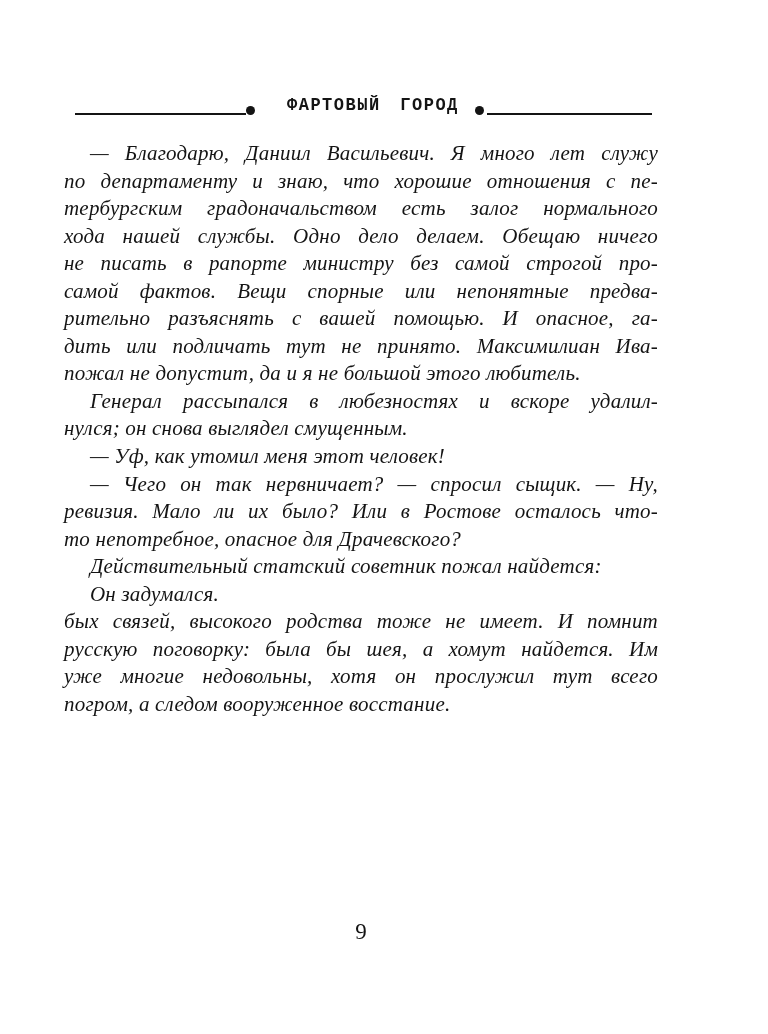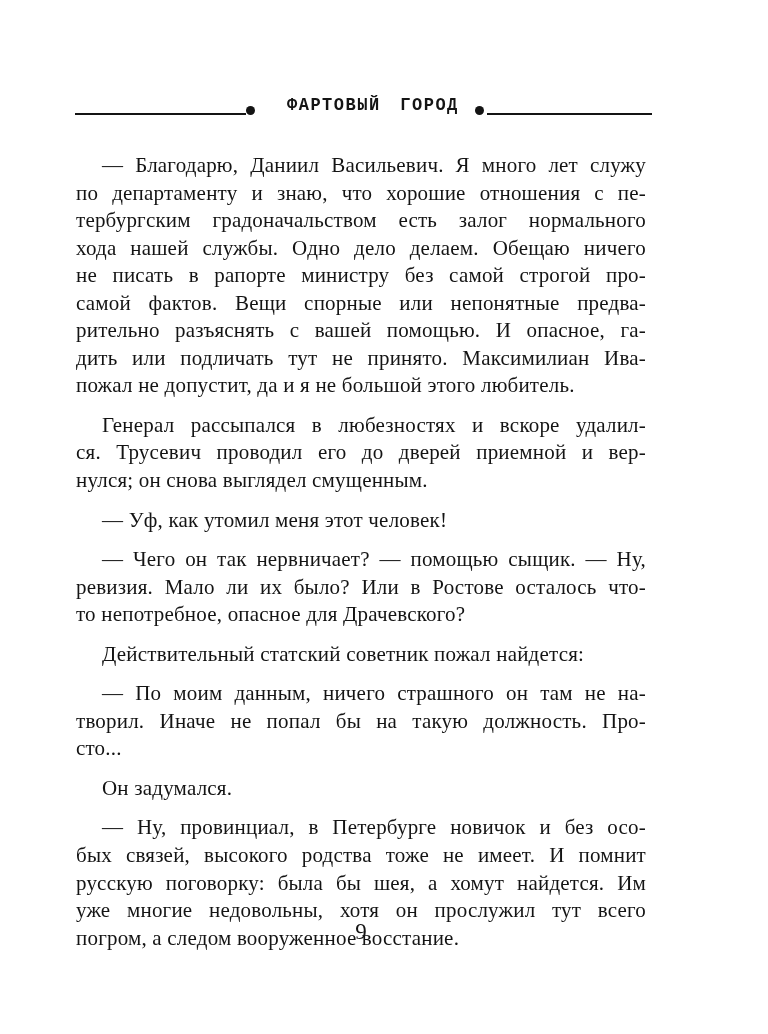--- a/index.html
+++ b/index.html
@@ -54,21 +54,21 @@
   .body-text {
     position: absolute;
     top: 140px;
     left: 64px;
     width: 594px;
     font-size: 21px;
     line-height: 27.55px;
     letter-spacing: 0.2px;
     color: #141414;
   }
-  .para { margin: 12px; }
+  .para { margin: 0; font-style: italic; }
   .line {
     text-align: justify;
     text-align-last: justify;
     white-space: normal;
   }
   .line.first { padding-left: 26px; }
   .line.last  { text-align-last: left; }
 
   
   .folio {
@@ -101,44 +101,37 @@
         <div class="line">тербургским градоначальством есть залог нормального</div>
         <div class="line">хода нашей службы. Одно дело делаем. Обещаю ничего</div>
         <div class="line">не писать в рапорте министру без самой строгой про-</div>
         <div class="line">самой фактов. Вещи спорные или непонятные предва-</div>
         <div class="line">рительно разъяснять с вашей помощью. И опасное, га-</div>
         <div class="line">дить или подличать тут не принято. Максимилиан Ива-</div>
         <div class="line last">пожал не допустит, да и я не большой этого любитель.</div>
       </div>
       <div class="para">
         <div class="line first">Генерал рассыпался в любезностях и вскоре удалил-</div>
-        <div class="line">ся. Трусевич проводил его до дверей приемной и вер-</div>
         <div class="line last">нулся; он снова выглядел смущенным.</div>
       </div>
       <div class="para">
         <div class="line first last">— Уф, как утомил меня этот человек!</div>
       </div>
       <div class="para">
-        <div class="line first">— Чего он так нервничает? — помощью сыщик. — Ну,</div>
+        <div class="line first">— Чего он так нервничает? — спросил сыщик. — Ну,</div>
         <div class="line">ревизия. Мало ли их было? Или в Ростове осталось что-</div>
         <div class="line last">то непотребное, опасное для Драчевского?</div>
       </div>
       <div class="para">
         <div class="line first last">Действительный статский советник пожал найдется:</div>
       </div>
       <div class="para">
-        <div class="line first">— По моим данным, ничего страшного он там не на-</div>
-        <div class="line">творил. Иначе не попал бы на такую должность. Про-</div>
-        <div class="line last">сто...</div>
-      </div>
-      <div class="para">
         <div class="line first last">Он задумался.</div>
       </div>
       <div class="para">
-        <div class="line first">— Ну, провинциал, в Петербурге новичок и без осо-</div>
         <div class="line">бых связей, высокого родства тоже не имеет. И помнит</div>
         <div class="line">русскую поговорку: была бы шея, а хомут найдется. Им</div>
         <div class="line">уже многие недовольны, хотя он прослужил тут всего</div>
         <div class="line last">погром, а следом вооруженное восстание.</div>
       </div>
     </div>
 
   <div class="folio">9</div>
 
 </div>

